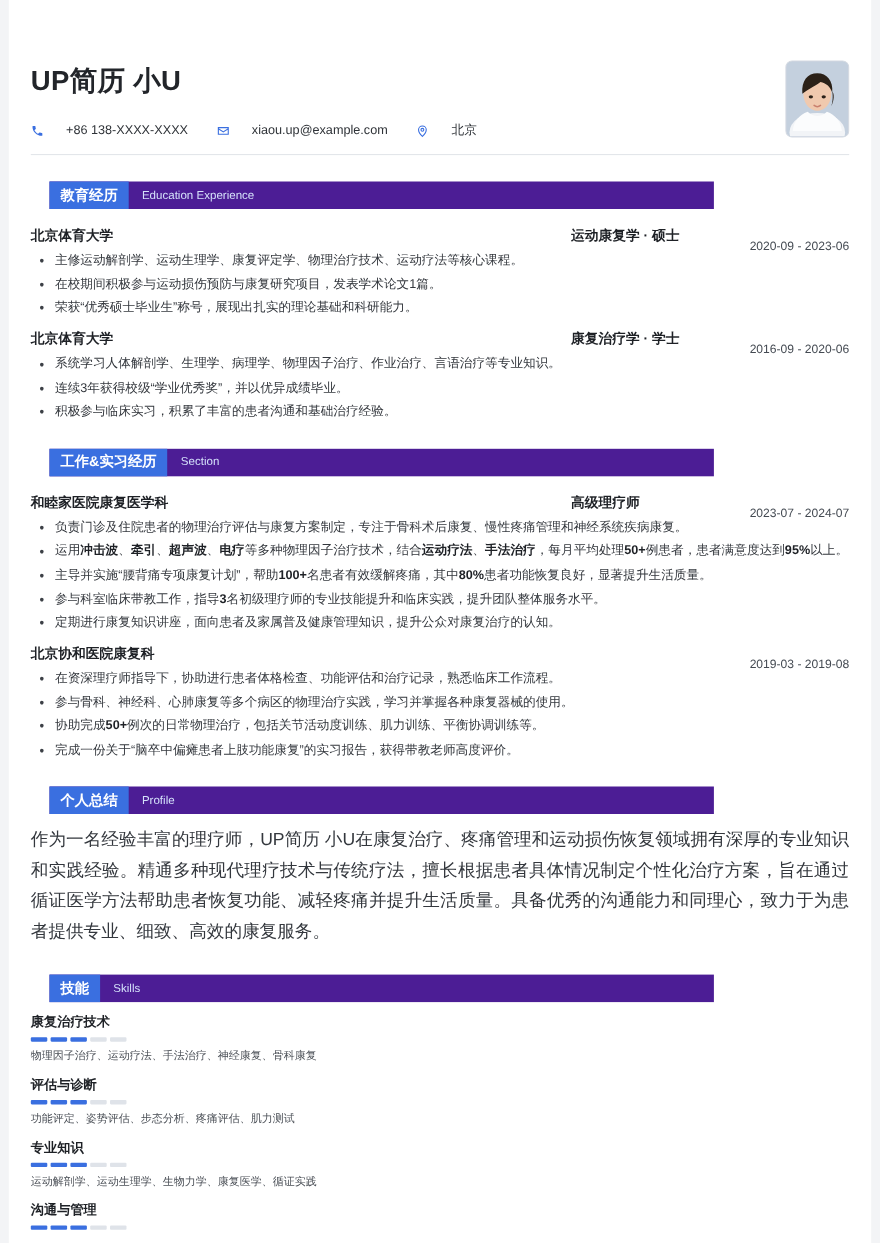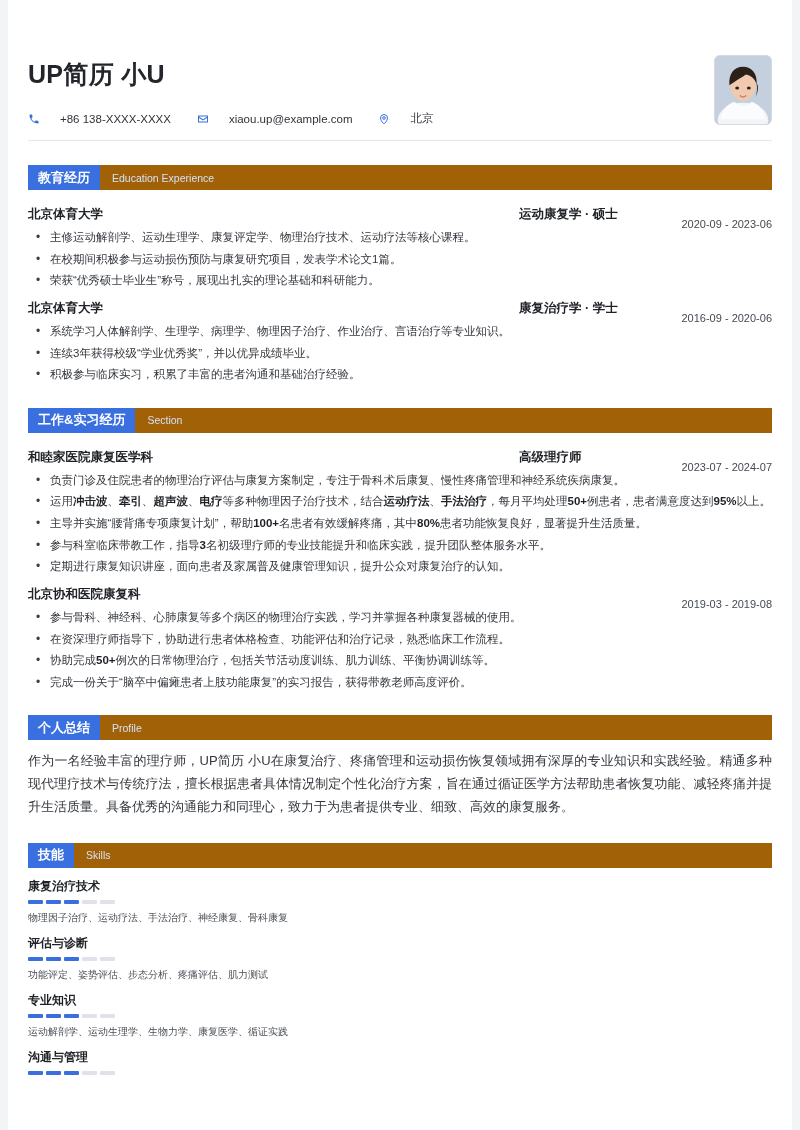--- a/index.html
+++ b/index.html
@@ -50,22 +50,23 @@
     width: 58px; height: 70px; border-radius: 6px;
     overflow: hidden; border: 1px solid #d5dae2;
     background: #c2cfdd;
   }
   .photo svg { width: 100%; height: 100%; display: block; }
 
   
   .sec-head {
     display: flex; align-items: stretch;
     height: 25px; margin-top: 24px; margin-bottom: 10px;
-    background: #a16207;
-    width: 744px;
+    background: #4c1d95;
+    width: 604px;
+    margin-left: 17px;
   }
   .sec-cn {
     background: #3a6fe0; color: #fff;
     font-size: 13px; font-weight: bold;
     display: flex; align-items: center;
     padding: 0 10px; white-space: nowrap;
   }
   .sec-en {
     color: #d4e0fa; font-size: 10.5px;
     display: flex; align-items: center;
@@ -93,21 +94,21 @@
     line-height: 1.62; padding-left: 22px; margin-bottom: 3px;
   }
   ul.bullets li::before {
     content: "•"; position: absolute; left: 8px; top: 0;
     color: #3c4046; font-size: 12px;
   }
   ul.bullets li b { font-weight: bold; color: #1e2126; }
 
   
   .profile-text {
-    font-size: 13px; color: #33373d; line-height: 1.75;
+    font-size: 16px; color: #33373d; line-height: 1.75;
     text-align: justify; margin-top: 4px;
   }
 
   
   .skill { margin-top: 10px; }
   .skill-name {
     font-size: 12px; font-weight: bold; color: #1e2126;
     margin-bottom: 5px;
   }
   .skill-bar { display: flex; gap: 3px; margin-bottom: 6px; }
@@ -214,22 +215,22 @@
           <li>参与科室临床带教工作，指导<b>3</b>名初级理疗师的专业技能提升和临床实践，提升团队整体服务水平。</li>
           <li>定期进行康复知识讲座，面向患者及家属普及健康管理知识，提升公众对康复治疗的认知。</li>
         </ul>
       </div>
       <div class="entry">
         <div class="entry-head">
           <div class="e-org">北京协和医院康复科</div>
           <div class="e-date">2019-03 - 2019-08</div>
         </div>
         <ul class="bullets">
+          <li>在资深理疗师指导下，协助进行患者体格检查、功能评估和治疗记录，熟悉临床工作流程。</li>
           <li>参与骨科、神经科、心肺康复等多个病区的物理治疗实践，学习并掌握各种康复器械的使用。</li>
-          <li>在资深理疗师指导下，协助进行患者体格检查、功能评估和治疗记录，熟悉临床工作流程。</li>
           <li>协助完成<b>50+</b>例次的日常物理治疗，包括关节活动度训练、肌力训练、平衡协调训练等。</li>
           <li>完成一份关于“脑卒中偏瘫患者上肢功能康复”的实习报告，获得带教老师高度评价。</li>
         </ul>
       </div>
     </div>
 
   <div class="sec-head">
     <div class="sec-cn">个人总结</div>
     <div class="sec-en">Profile</div>
   </div>

